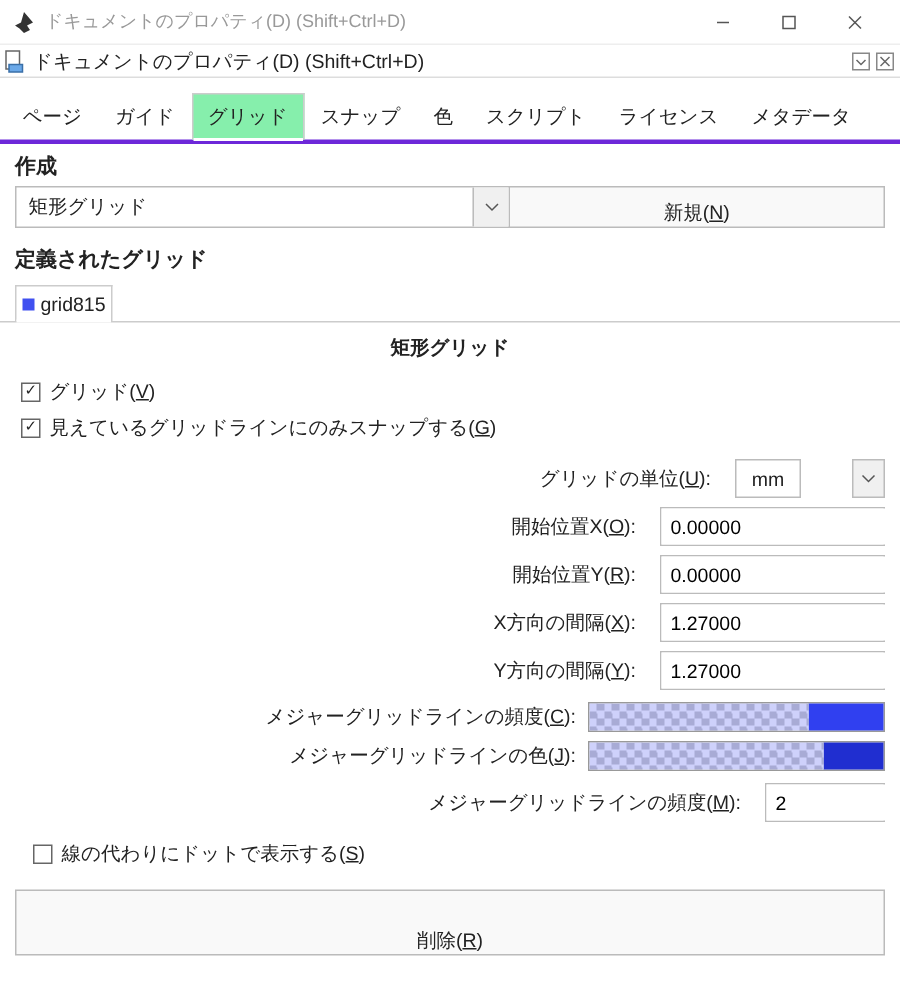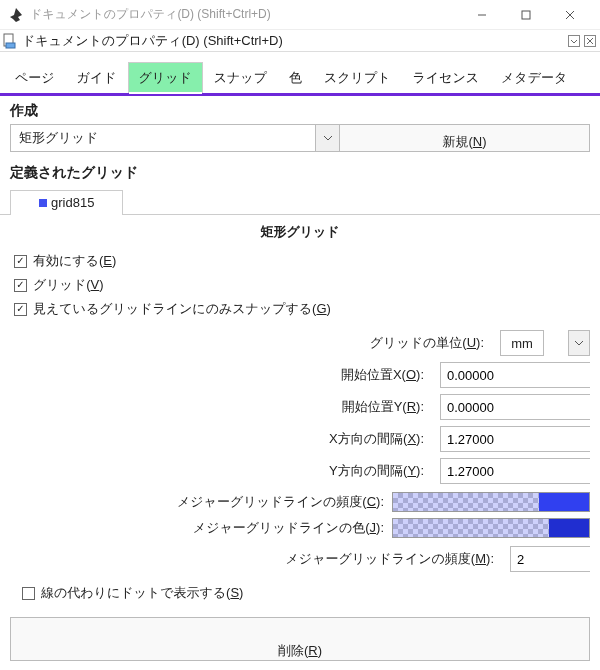--- a/index.html
+++ b/index.html
@@ -17,34 +17,34 @@
 .tab.active { border-color: #ccc; background: #86efac; }
 .tab.active::after { content: ""; position: absolute; left: 0; right: 0; bottom: -1px; height: 2px; background: #fff; }
 .section-label { font-weight: bold; font-size: 14px; padding: 6px 10px 4px 10px; }
 .row-create { display: flex; padding: 0 10px 6px 10px; gap: 0; }
 .dropdown { flex: 1; display: flex; align-items: center; border: 1px solid #bbb; background: #fff; height: 28px; }
 .dropdown-text { flex: 1; padding: 0 8px; }
 .dropdown-btn { width: 24px; height: 100%; border-left: 1px solid #bbb; background: #f0f0f0; display: flex; align-items: center; justify-content: center; }
 .btn { display: flex; align-items: flex-end; justify-content: center; border: 1px solid #bbb; background: #f9f9f9; height: 28px; cursor: pointer; }
 .new-btn { width: 250px; margin-left: 0; border-left: none; }
 .grid-tabs { display: flex; padding: 4px 10px 0 10px; border-bottom: 1px solid #ccc; }
-.grid-tab { padding: 4px 28px; border: 1px solid #ccc; border-bottom: none; background: #fff; display: flex; align-items: center; gap: 4px; position: relative; }
+.grid-tab { padding: 4px 4px; border: 1px solid #ccc; border-bottom: none; background: #fff; display: flex; align-items: center; gap: 4px; position: relative; }
 .grid-tab::after { content: ""; position: absolute; left: 0; right: 0; bottom: -1px; height: 2px; background: #fff; }
 .grid-sq { width: 8px; height: 8px; background: #4050f0; }
 .center-title { text-align: center; font-weight: bold; padding: 8px 0 4px 0; }
 .checks { padding: 4px 14px; }
 .check-row { display: flex; align-items: center; padding: 3px 0; gap: 6px; }
 .checkbox { width: 13px; height: 13px; border: 1px solid #666; display: flex; align-items: center; justify-content: center; font-size: 10px; background: #fff; }
 .checkbox.checked::before { content: "✓"; color: #222; line-height: 1; }
 .form-area { padding: 2px 10px 2px 10px; }
 .form-row { display: flex; align-items: center; justify-content: flex-end; padding: 3px 0; gap: 16px; }
 .form-label { text-align: right; }
 .num-input { width: 150px; height: 26px; border: 1px solid #bbb; display: flex; }
 .num-input input { flex: 1; border: none; padding: 0 6px; font-size: 13px; outline: none; font-family: inherit; }
-.unit-select { width: 44px; height: 26px; border: 1px solid #bbb; display: flex; align-items: center; justify-content: center; margin-right: 8px; }
+.unit-select { width: 44px; height: 26px; border: 1px solid #bbb; display: flex; align-items: center; justify-content: center; margin-right: 18px; }
 .unit-dropdown { width: 22px; height: 26px; border: 1px solid #bbb; background: #f0f0f0; display: flex; align-items: center; justify-content: center; }
 .color-row { display: flex; align-items: center; justify-content: flex-end; padding: 3px 10px 3px 0; gap: 8px; }
 .color-swatch { width: 198px; height: 20px; border: 1px solid #999; display: flex; }
 .swatch-checker { flex: 1; background: repeating-conic-gradient(#ccc 0 25%, #fff 0 50%) 0 0/10px 10px; position: relative; }
 .swatch-checker::after { content: ""; position: absolute; inset: 0; background: rgba(60,70,240,0.25); }
 .swatch-solid { width: 50px; background: #3040f0; }
 .swatch-solid.major { background: #202ed0; width: 40px; }
 .delete-row { padding: 8px 10px; }
 .delete-btn { width: 100%; height: 44px; }
 u { text-decoration: underline; }
@@ -131,24 +131,20 @@
     <span class="grid-sq"></span>
     <span>grid815</span>
   </div>
 </div>
 
 <div class="center-title">矩形グリッド</div>
 
 <div class="checks">
   <div class="check-row">
     <span class="checkbox checked"></span>
-    <span><span>有効にする(</span><u>E</u><span>)</span></span>
-  </div>
-  <div class="check-row">
-    <span class="checkbox checked"></span>
     <span><span>グリッド(</span><u>V</u><span>)</span></span>
   </div>
   <div class="check-row">
     <span class="checkbox checked"></span>
     <span><span>見えているグリッドラインにのみスナップする(</span><u>G</u><span>)</span></span>
   </div>
 </div>
 
 <div class="form-area">
   <div class="form-row">

